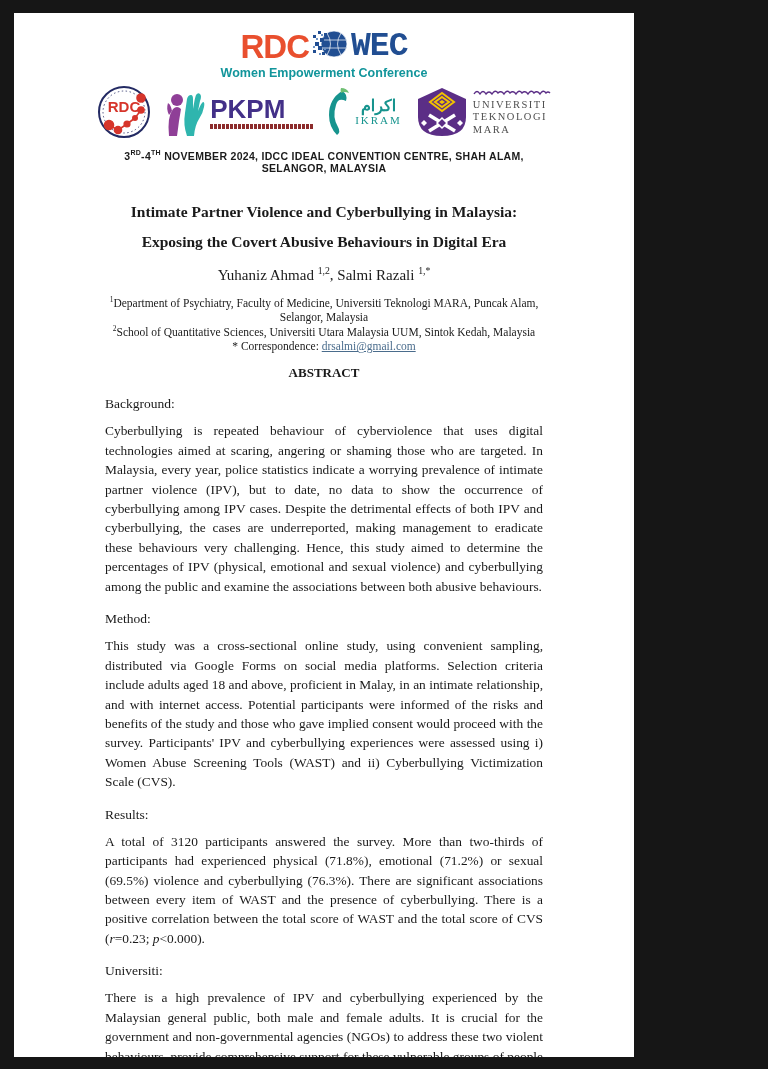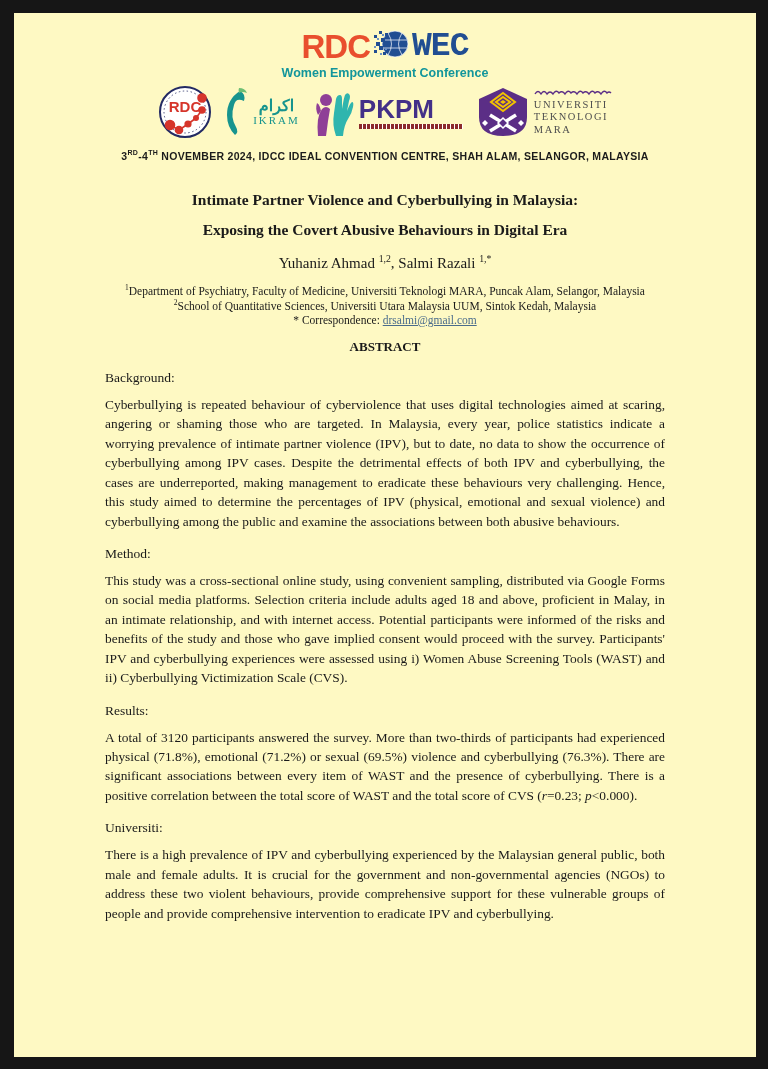--- a/index.html
+++ b/index.html
@@ -1,22 +1,22 @@
 <!DOCTYPE html>
 <html><head>
 <meta charset="utf-8">
 <style>
   html,body{margin:0;padding:0;}
   body{
     width:768px;height:1069px;background:#161616;position:relative;
     font-family:"Liberation Serif",serif;color:#1a1a1a;
   }
   .paper{
-    position:absolute;left:14px;top:13px;width:742px;height:1044px;
-    background:#fef9c3;overflow:hidden;
+    position:absolute;left:14px;top:13px;width:620px;height:1044px;
+    background:#ffffff;overflow:hidden;
   }
   .content{padding:12px 91px 0 91px;}
 
   
   .wec-block{text-align:center;margin-top:2px;}
   .wec-row{display:flex;justify-content:center;align-items:center;gap:2px;}
   .wec-rdc{font-family:"Liberation Sans",sans-serif;font-weight:800;font-size:33px;
     letter-spacing:-1px;color:#E94F2E;line-height:1;}
   .wec-wec{font-family:Liberation Mono, monospace;font-weight:800;font-size:33px;
     letter-spacing:-1px;color:#214E92;line-height:1;}
@@ -114,40 +114,40 @@
               <circle cx="21" cy="45" r="3.5"></circle>
             <circle cx="30" cy="39" r="2.8"></circle>
               <circle cx="38" cy="33" r="2.2"></circle>
             <circle cx="44" cy="25" r="3"></circle>
               <circle cx="44" cy="13" r="4"></circle>
           </g>
         </svg>
       </div>
 
       <div class="partner">
-        <svg width="22" height="50" viewBox="0 0 22 50">
-          <path d="M14 4 Q20 7 18 14 Q10 10 8 18 Q4 30 10 40 Q13 45 9 48 Q1 40 1 28 Q1 12 14 4 Z" fill="#17948E"></path>
-          <path d="M13 1 Q19 1 21 6 Q16 4 13 6 Q12 3 13 1 Z" fill="#6FBF73"></path>
-        </svg>
-        <div class="ikram-col">
-          <span class="ikram-arabic">اكرام</span>
-          <span class="ikram-latin">IKRAM</span>
-        </div>
-      </div>
-
-      <div class="partner">
         <svg width="40" height="50" viewBox="0 0 40 50">
           <circle cx="12" cy="13" r="6" fill="#8F3F97"></circle>
           <path d="M4 49 Q2 30 8 22 Q12 18 16 22 L14 34 Q13 42 12 49 Z" fill="#8F3F97"></path>
           <path d="M4 28 Q1 22 3 16 Q6 18 7 24 Z" fill="#8F3F97"></path>
           <path d="M22 49 Q18 38 20 26 L22 12 Q23 8 26 8 Q28 8 28 12 L28 22 Q30 10 31 8 Q33 5 35 7 Q37 9 35 14 L33 24 Q36 16 38 15 Q40 15 39 20 Q38 26 34 32 Q30 38 29 49 Z" fill="#2FB5AE"></path>
         </svg>
         <div class="pkpm-col">
           <span class="pkpm-text">PKPM</span>
           <span class="pkpm-tagline"></span>
+        </div>
+      </div>
+
+      <div class="partner">
+        <svg width="22" height="50" viewBox="0 0 22 50">
+          <path d="M14 4 Q20 7 18 14 Q10 10 8 18 Q4 30 10 40 Q13 45 9 48 Q1 40 1 28 Q1 12 14 4 Z" fill="#17948E"></path>
+          <path d="M13 1 Q19 1 21 6 Q16 4 13 6 Q12 3 13 1 Z" fill="#6FBF73"></path>
+        </svg>
+        <div class="ikram-col">
+          <span class="ikram-arabic">اكرام</span>
+          <span class="ikram-latin">IKRAM</span>
         </div>
       </div>
 
       <div class="partner">
         <svg width="52" height="50" viewBox="0 0 52 50">
           <path d="M26 1 L50 12 L50 30 Q50 49 26 49 Q2 49 2 30 L2 12 Z" fill="#5B2E86"></path>
           <g fill="none" stroke="#F2C200" stroke-width="2">
             <path d="M26 6 L38 15 L26 24 L14 15 Z"></path>
             <path d="M26 10 L33 15 L26 20 L19 15 Z"></path>
           </g>

